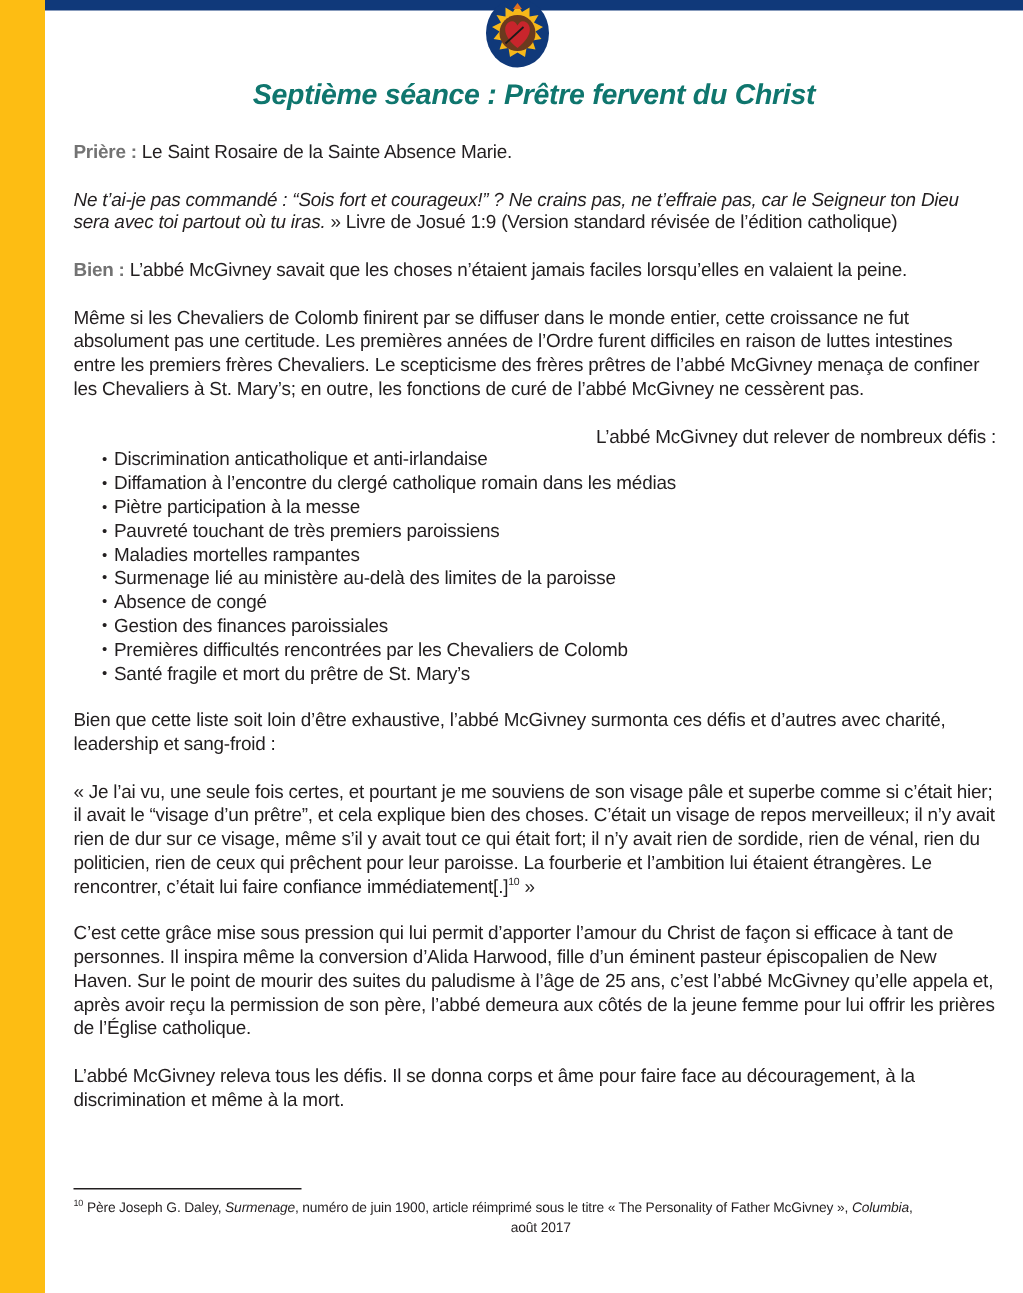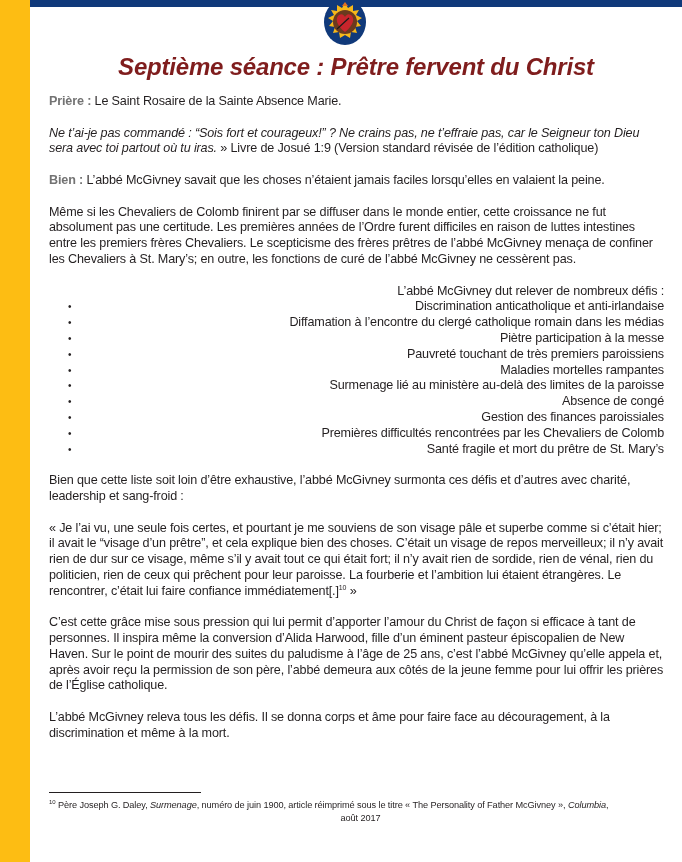--- a/index.html
+++ b/index.html
@@ -7,32 +7,32 @@
     width: 682px; height: 862px; overflow: hidden; position: relative;
     background: #ffffff;
     font-family: "Liberation Sans", "DejaVu Sans", sans-serif;
     color: #231f20;
   }
   .left-bar { position: absolute; left: 0; top: 0; width: 30px; height: 862px; background: #fdbd13; }
   .top-bar { position: absolute; left: 30px; top: 0; right: 0; height: 7px; background: #10397a; }
   .emblem { position: absolute; left: 323px; top: 0; width: 44px; height: 46px; }
   .title {
     position: absolute; left: 30px; right: 0; top: 53px; text-align: center;
-    font-size: 24px; font-weight: bold; font-style: italic; color: #7f1d1d;
+    font-size: 19px; font-weight: bold; font-style: italic; color: #0f766e;
     letter-spacing: -0.2px;
   }
   .content {
     position: absolute; left: 49px; top: 94px; width: 615px;
     font-size: 12.6px; line-height: 15.8px; letter-spacing: -0.15px;
   }
   .content p { margin: 0 0 15.8px 0; }
   .label { color: #737373; font-weight: bold; }
   .italic { font-style: italic; }
   ul.challenges { list-style: none; margin: 0 0 15.8px 0; padding: 0 0 0 20px; }
-  ul.challenges li { position: relative; padding-left: 7px; text-align: right; }
+  ul.challenges li { position: relative; padding-left: 7px; }
   ul.challenges li::before { content: "•"; position: absolute; left: -1px; font-size: 10px; }
   .intro-line { margin: 0 !important; text-align: right; }
   sup { font-size: 7px; line-height: 0; }
   .fn-rule { position: absolute; left: 49px; top: 792px; width: 152px; height: 1px; background: #231f20; }
   .footnote {
     position: absolute; left: 49px; top: 799px; width: 615px;
     font-size: 9.2px; line-height: 12.5px; letter-spacing: -0.1px;
   }
   .footnote .fn-num { font-size: 6px; vertical-align: super; line-height: 0; }
   .footnote .cont { padding-left: 8px; text-align: center; }

